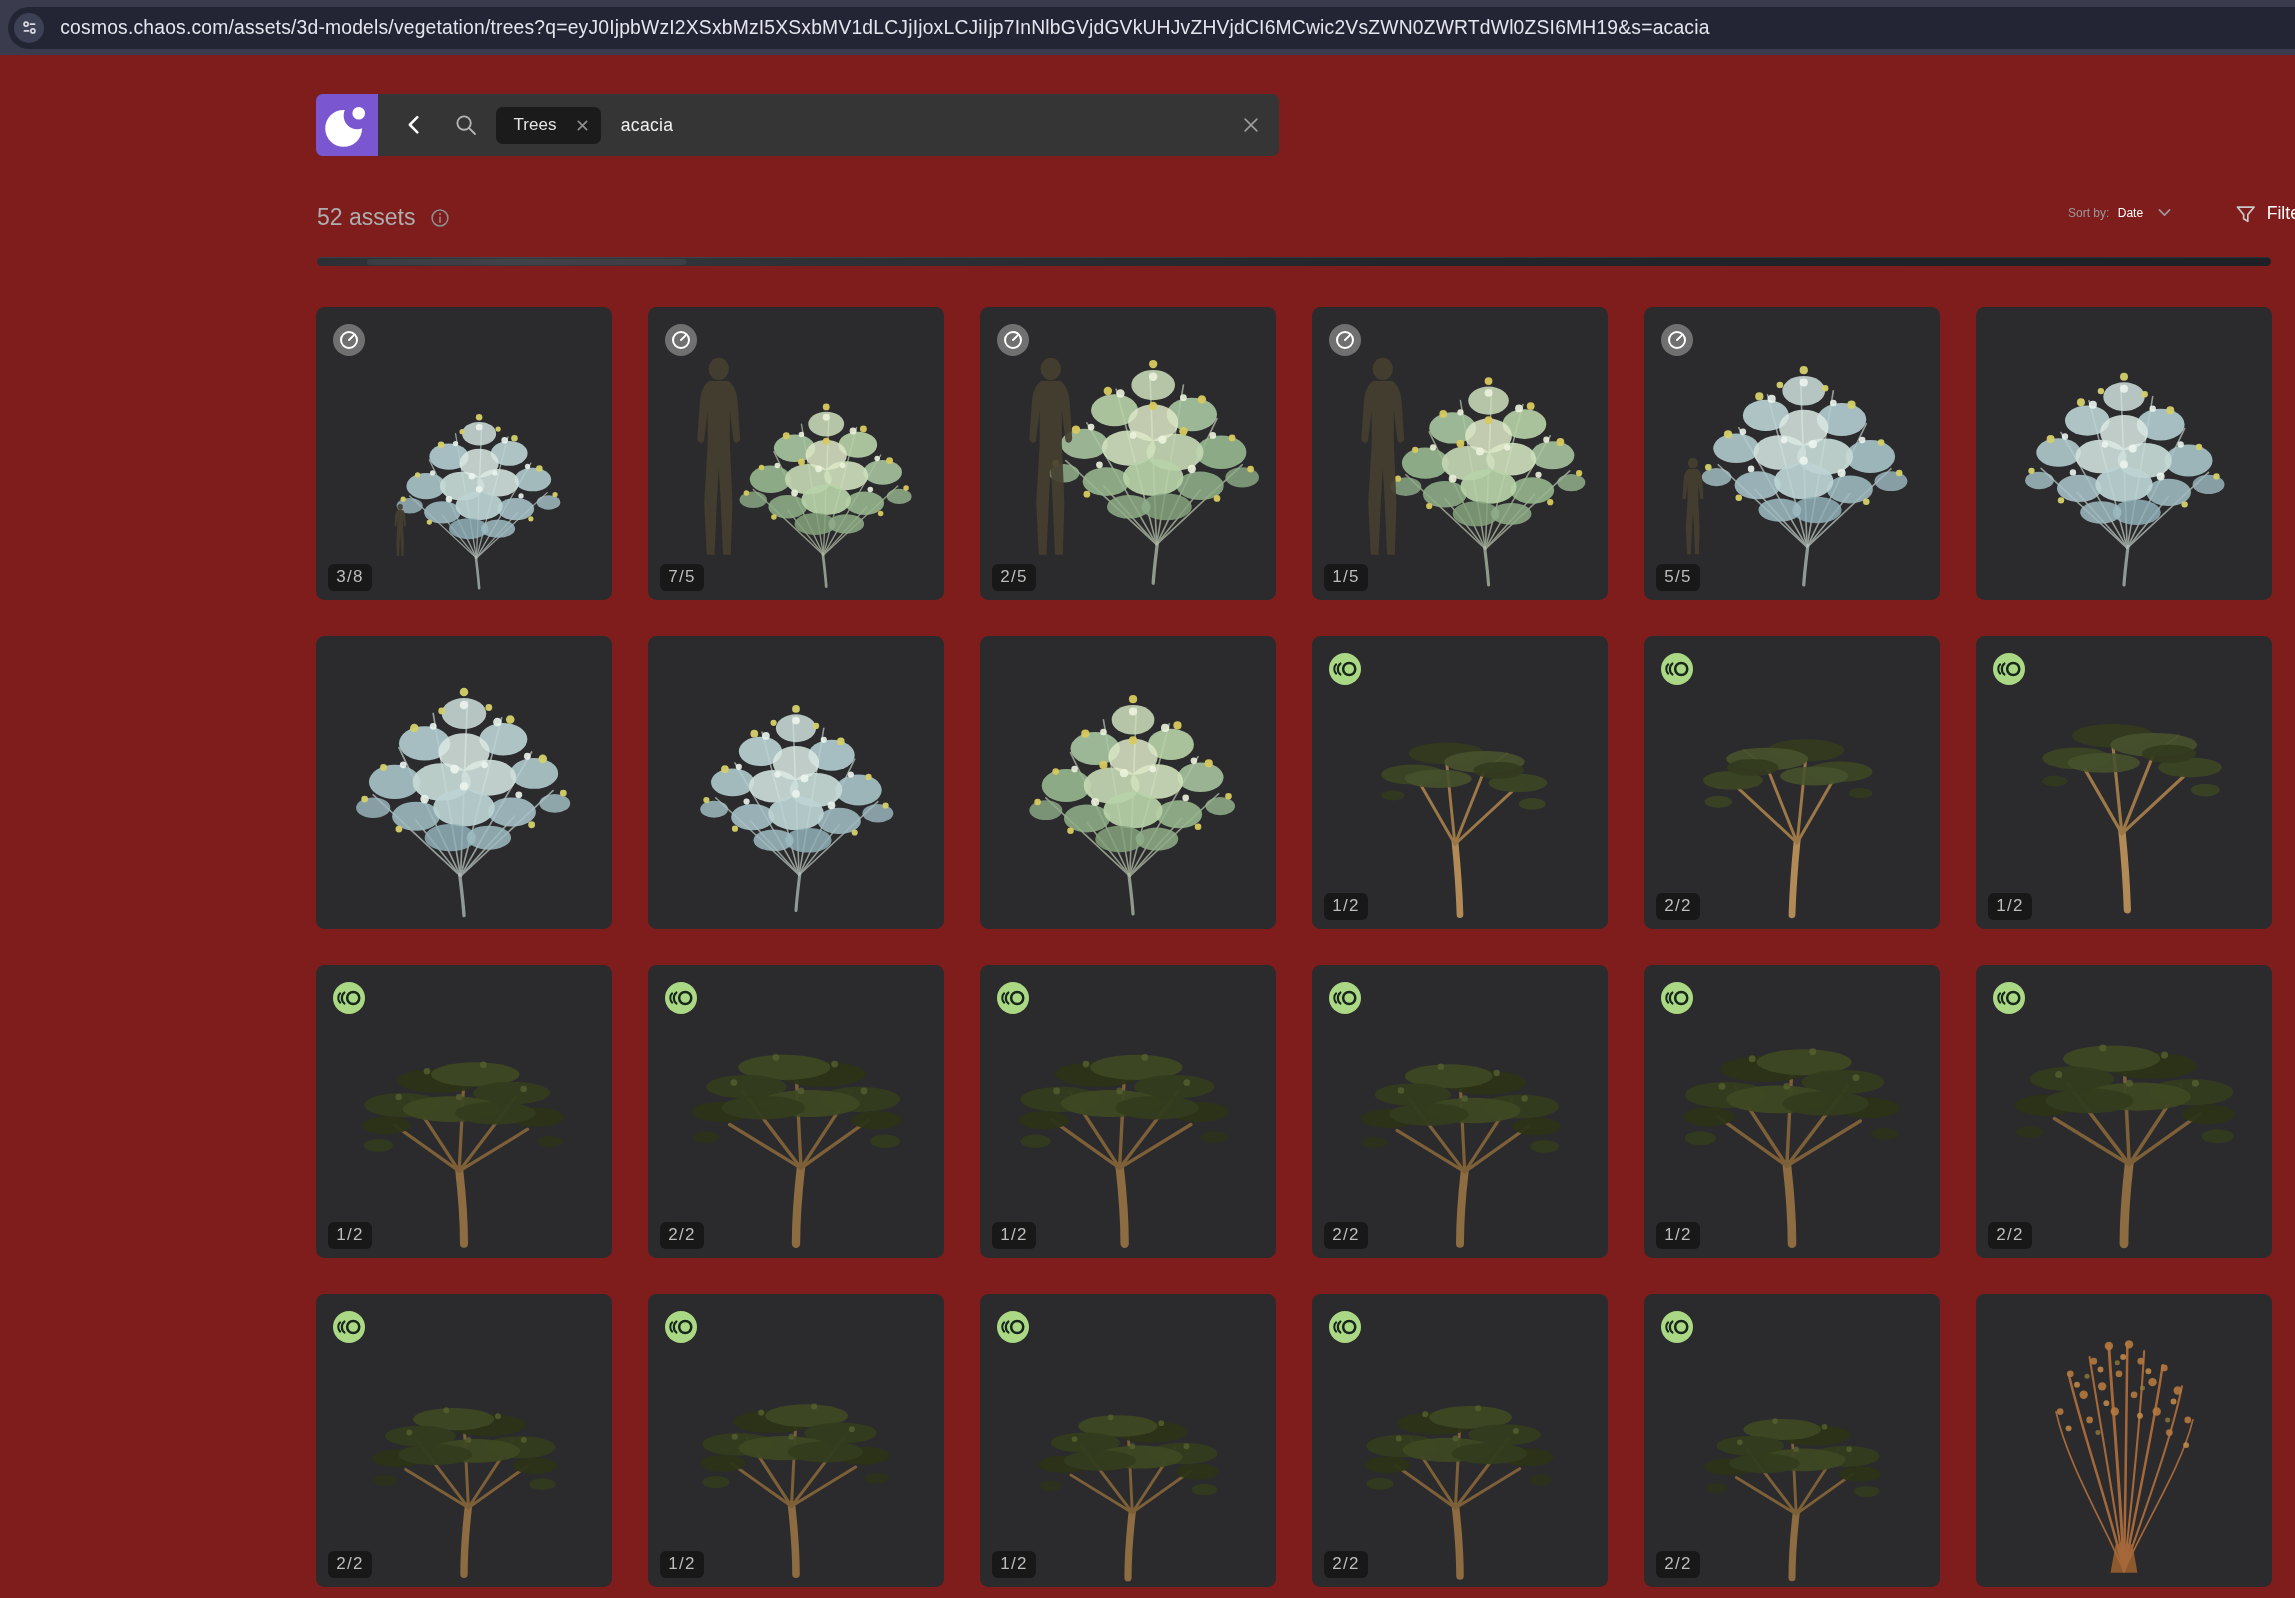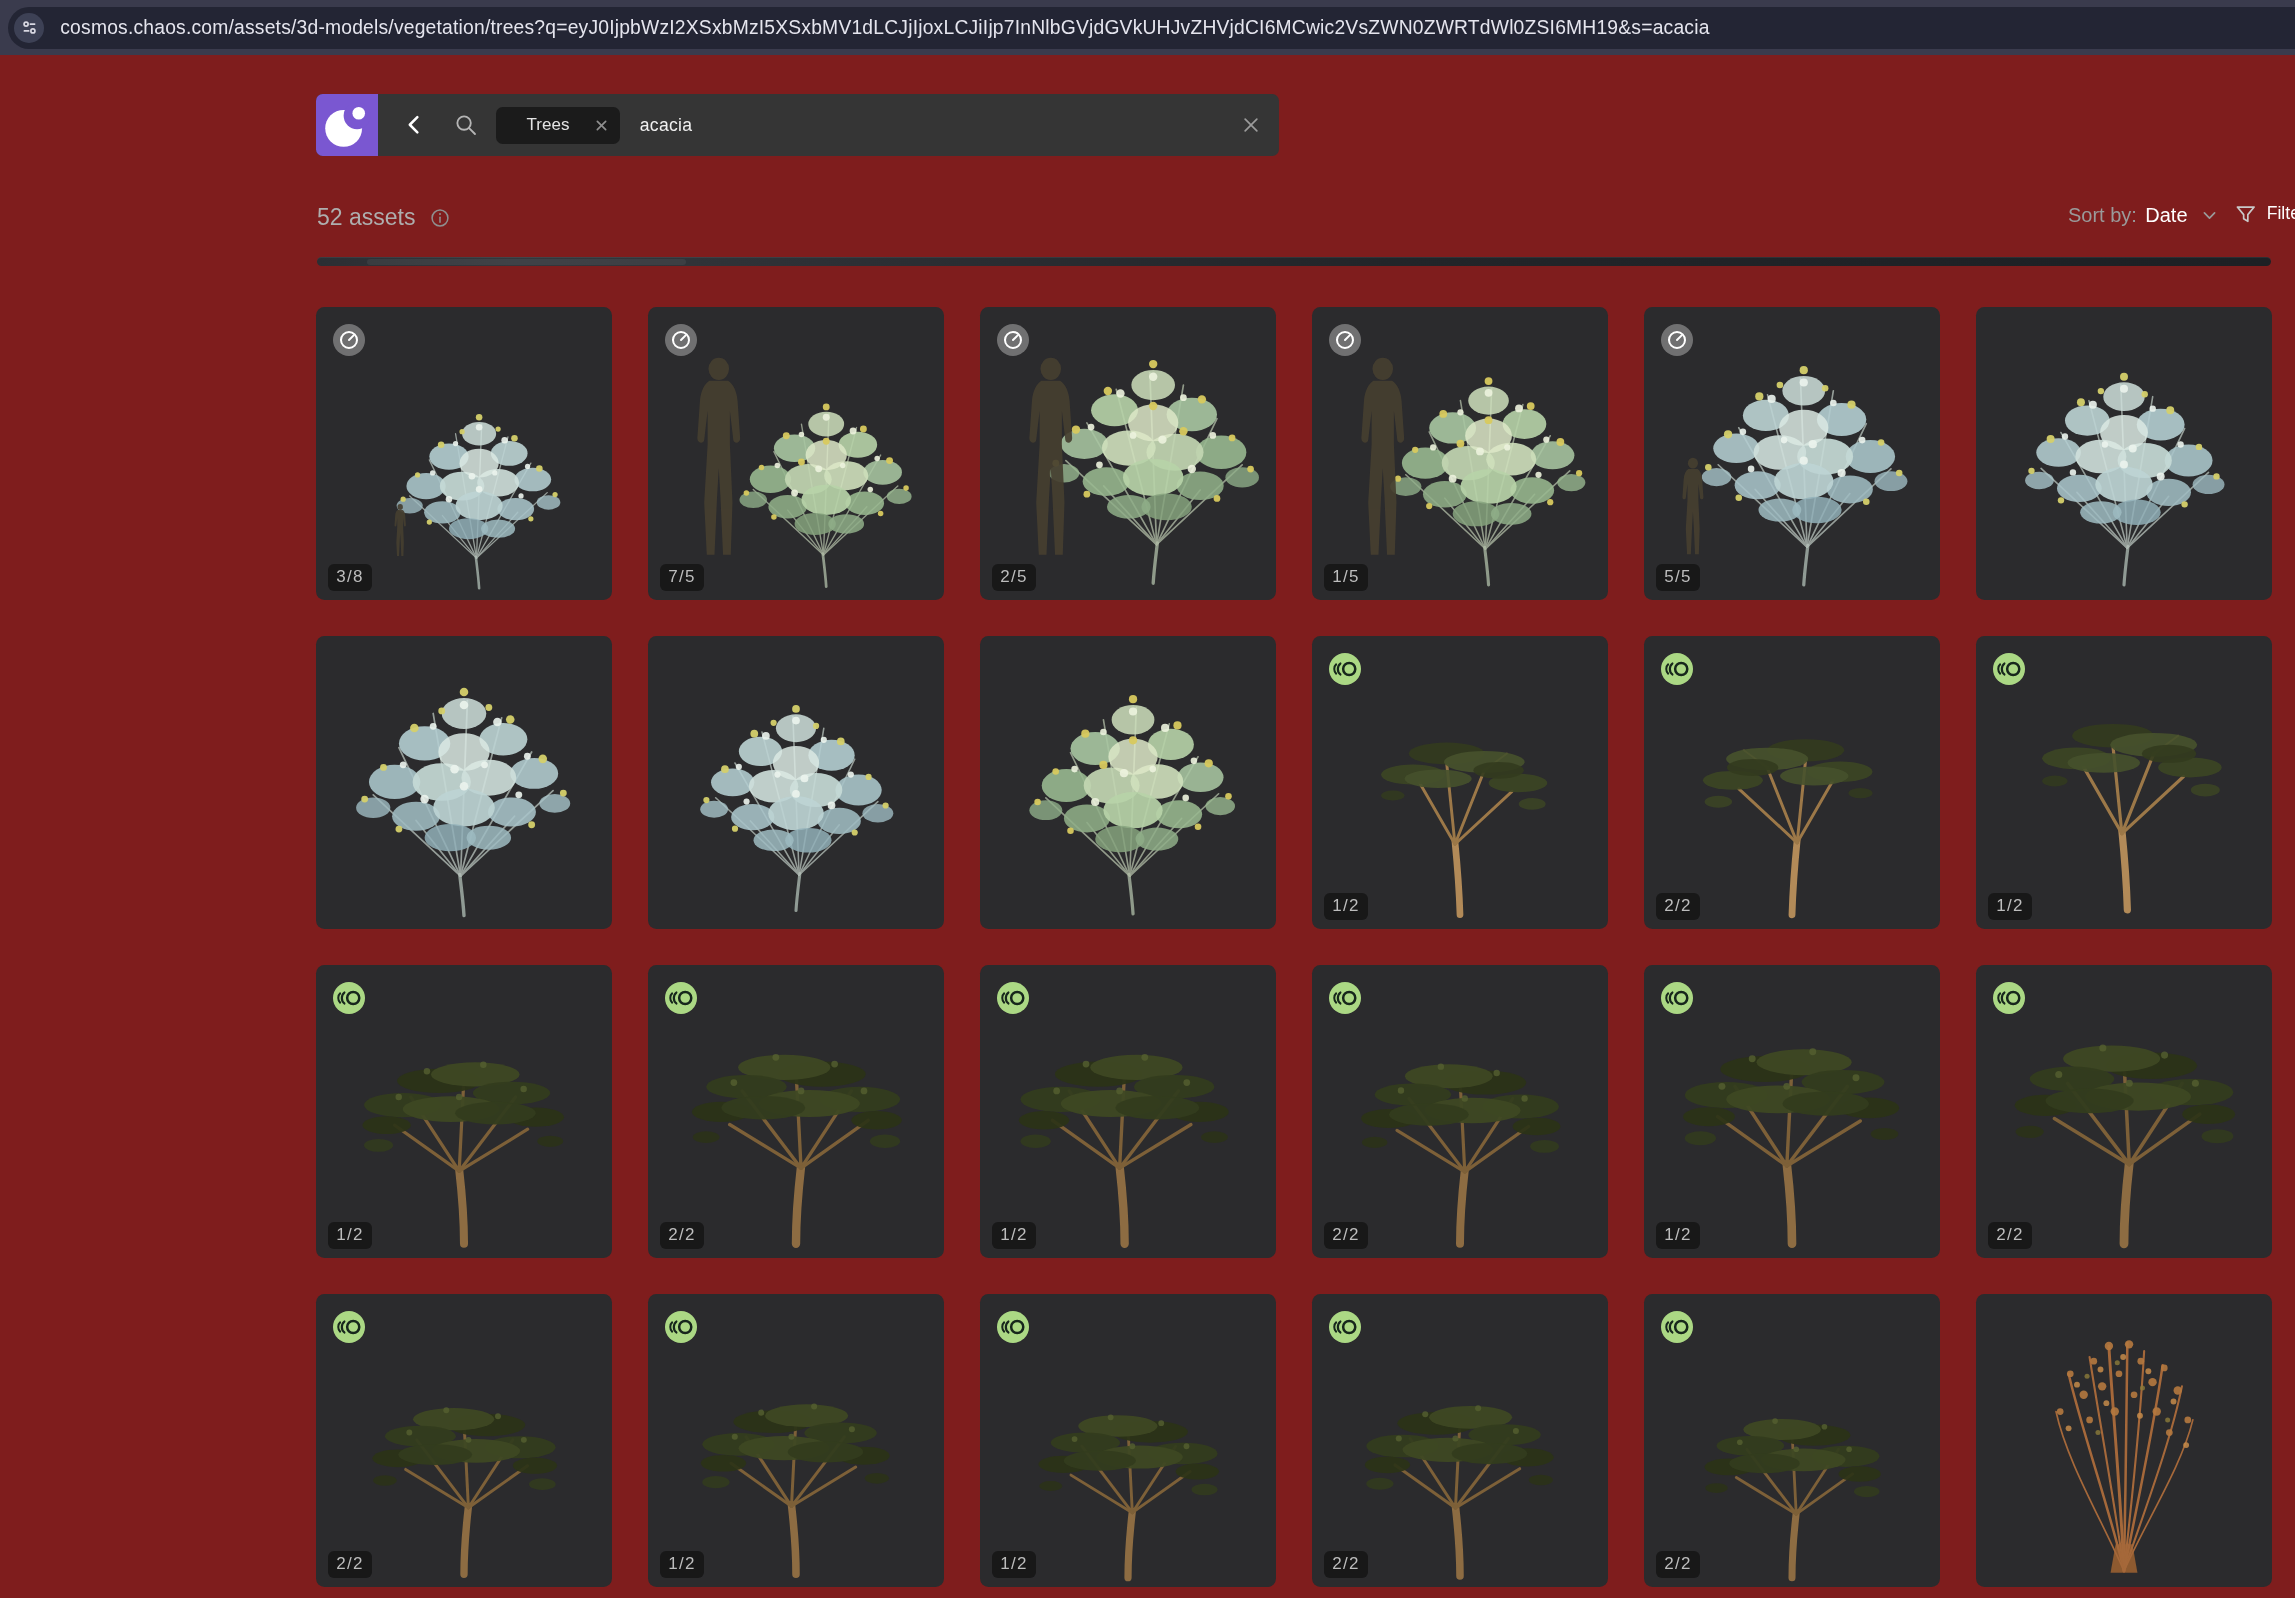--- a/index.html
+++ b/index.html
@@ -15,30 +15,30 @@
   .url-text{margin-left:16px;font-size:19.3px;color:#e5e5ee;white-space:nowrap;letter-spacing:0.2px;}
 
   
   .searchbar{position:absolute;left:316px;top:94px;width:963px;height:62px;background:#353535;
              border-radius:6.7px;display:flex;align-items:center;}
   .logo{width:62px;height:62px;border-radius:6.7px 0 0 6.7px;background:#7a57d1;flex:0 0 auto;
         display:flex;align-items:center;justify-content:center;}
   .back-btn{margin-left:25px;display:flex;align-items:center;}
   .search-ic{margin-left:28.6px;display:flex;align-items:center;}
   .chip{margin-left:18.5px;height:37px;background:#1b1b1b;border-radius:6.7px;display:flex;
-        align-items:center;padding:0 11px 0 31px;gap:25px;}
+        align-items:center;padding:0 11px 0 18px;gap:19px;}
   .chip-label{font-size:17px;color:#e3e3e3;}
   .query{margin-left:19.3px;font-size:17.6px;color:#f0f0f0;letter-spacing:0.3px;}
   .clear-btn{margin-left:auto;margin-right:18.5px;display:flex;align-items:center;}
 
   
   .assets-count{position:absolute;left:317px;top:204px;display:flex;align-items:center;gap:15px;
                 font-size:23px;color:#aeaeae;}
   .sort-group{position:absolute;left:2068px;top:204px;display:flex;align-items:center;gap:6.7px;
-              font-size:20px;color:#9a9a9a;}
+              font-size:12px;color:#9a9a9a;}
   .sort-value{color:#ffffff;margin-left:1.7px;}
   .sort-chev{margin-left:6.7px;display:flex;}
   .filter-group{position:absolute;left:2234px;top:202px;display:flex;align-items:center;gap:9.2px;
                 font-size:17.6px;color:#ffffff;white-space:nowrap;}
 
   
   .top-strip{position:absolute;left:317px;top:257px;width:1954px;height:7.6px;border-radius:5px;
              background:linear-gradient(90deg,#2b2e33 0%,#34373c 10%,#2c2f34 28%,#222529 55%,#1d2024 100%);
              border-top:0.8px solid rgba(255,255,255,.07);}
   .top-strip .thumb{position:absolute;left:50px;top:0.8px;width:319px;height:5.9px;border-radius:3.4px;

